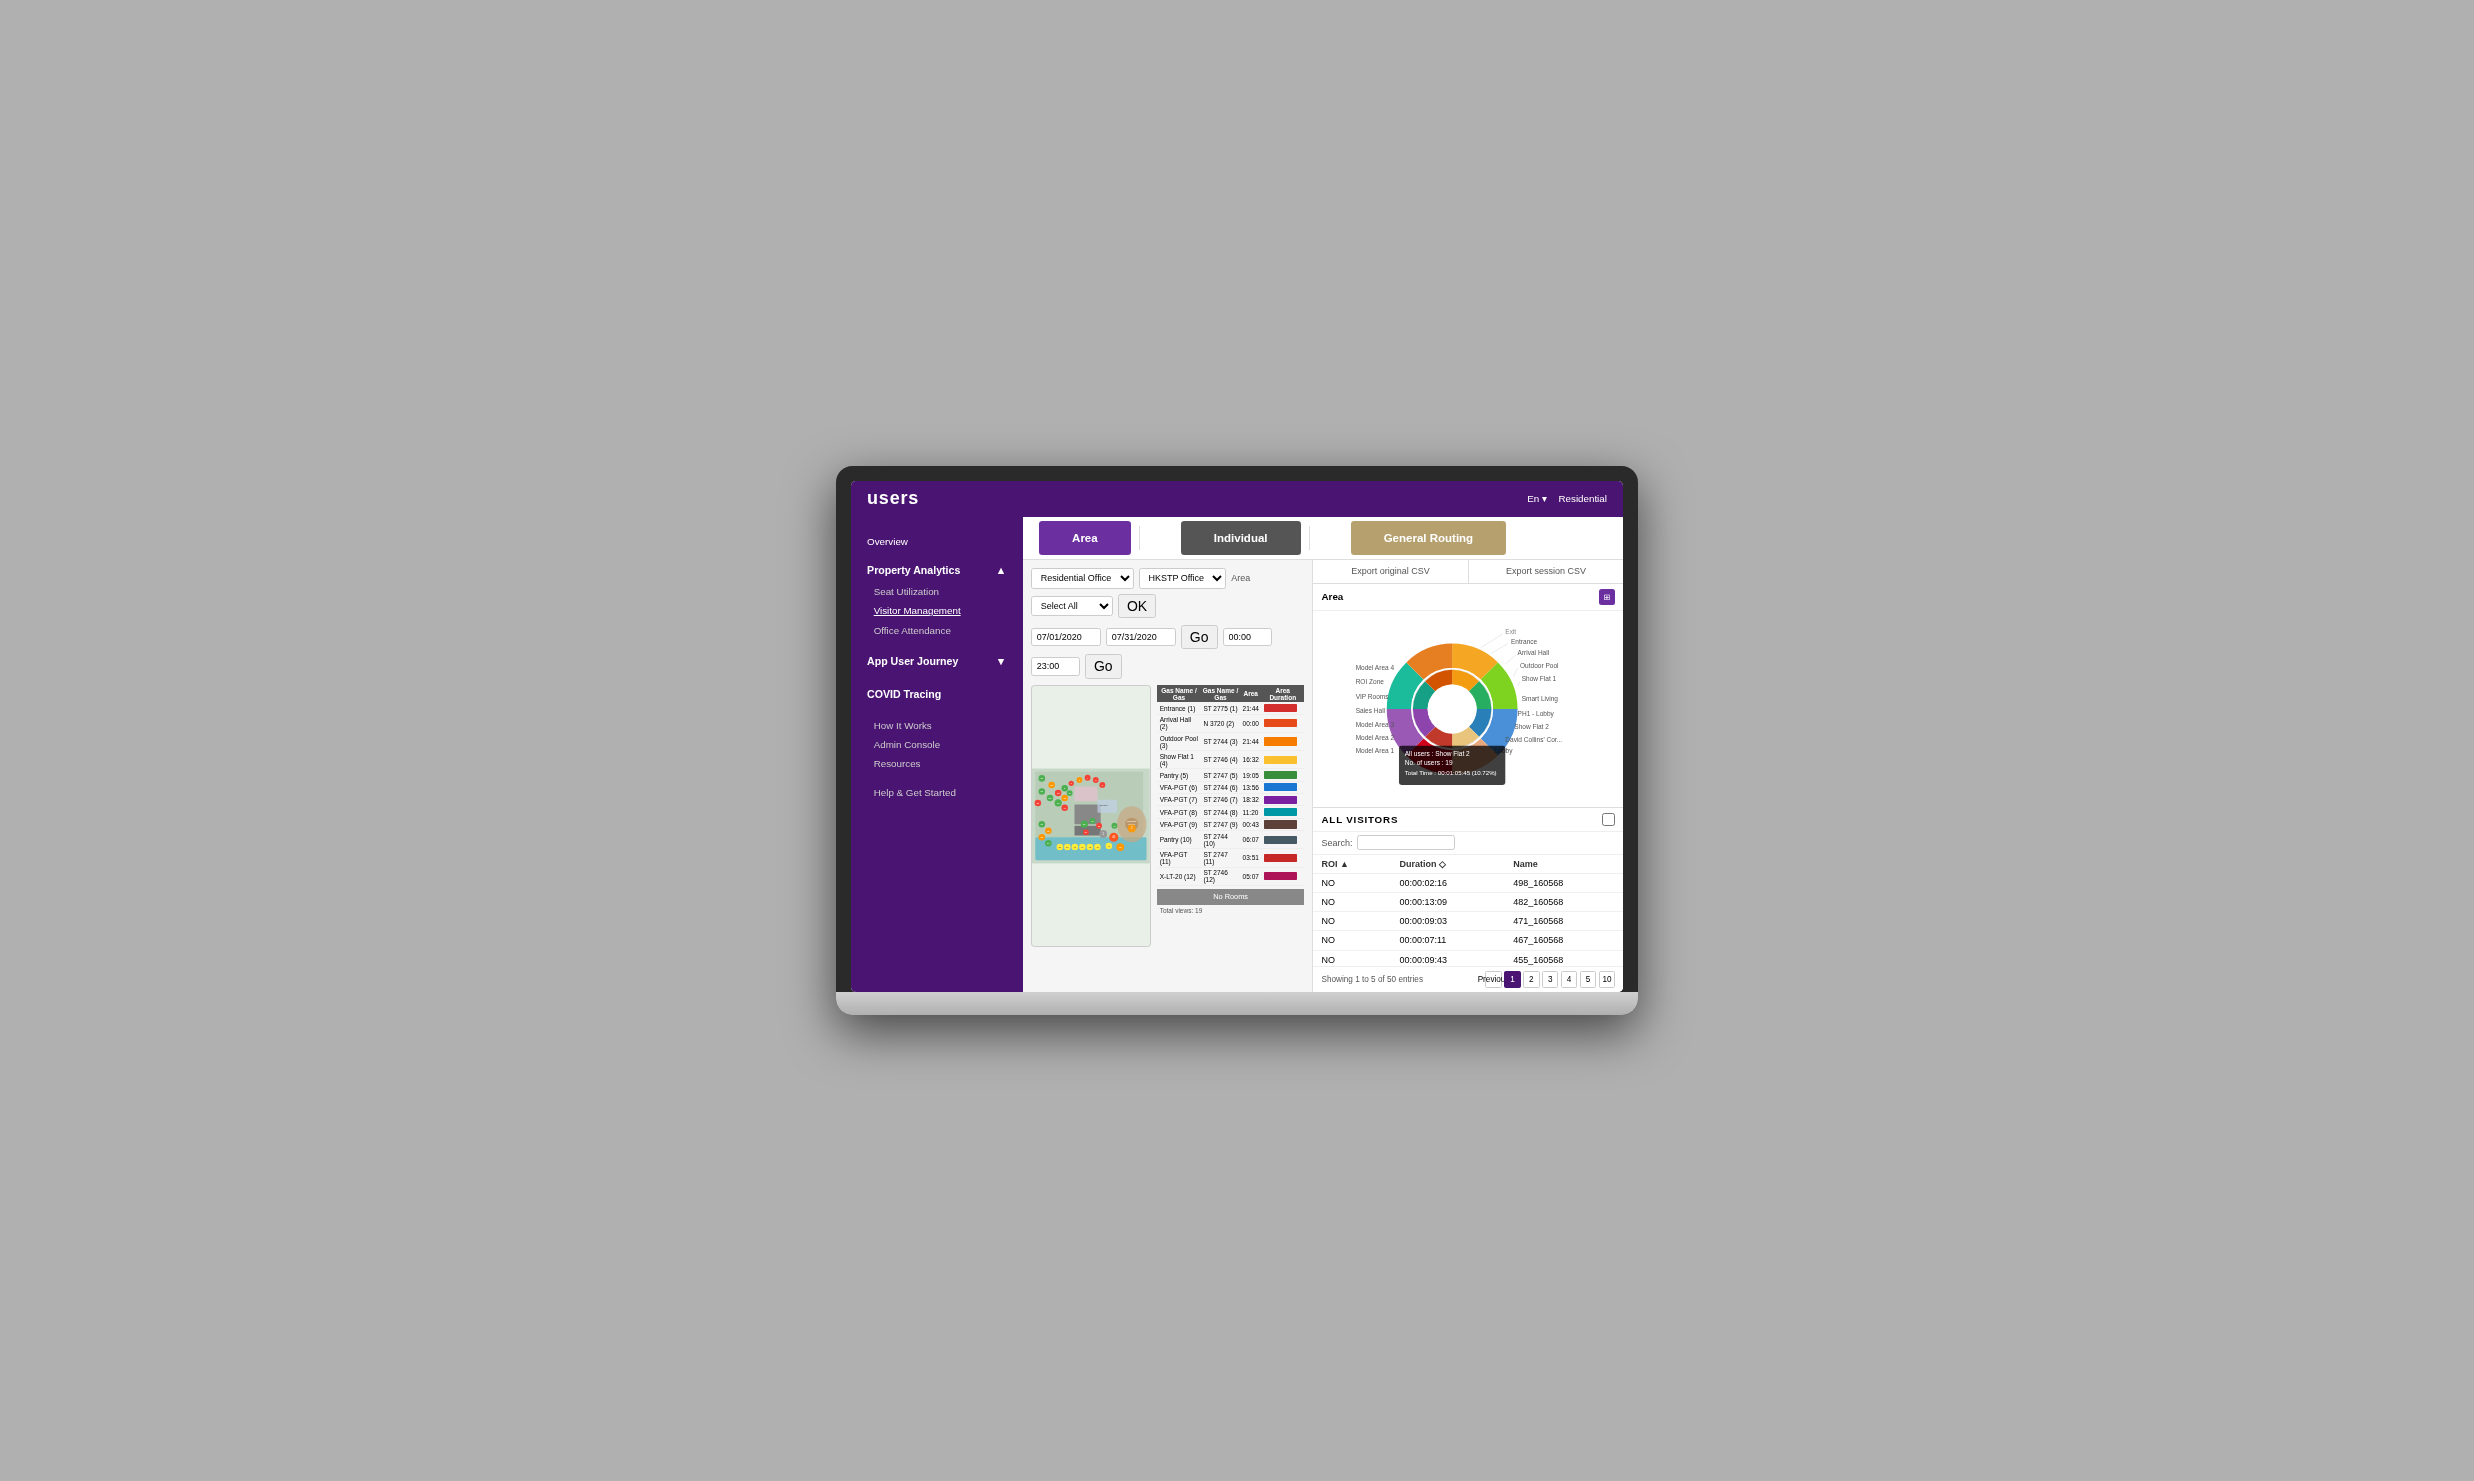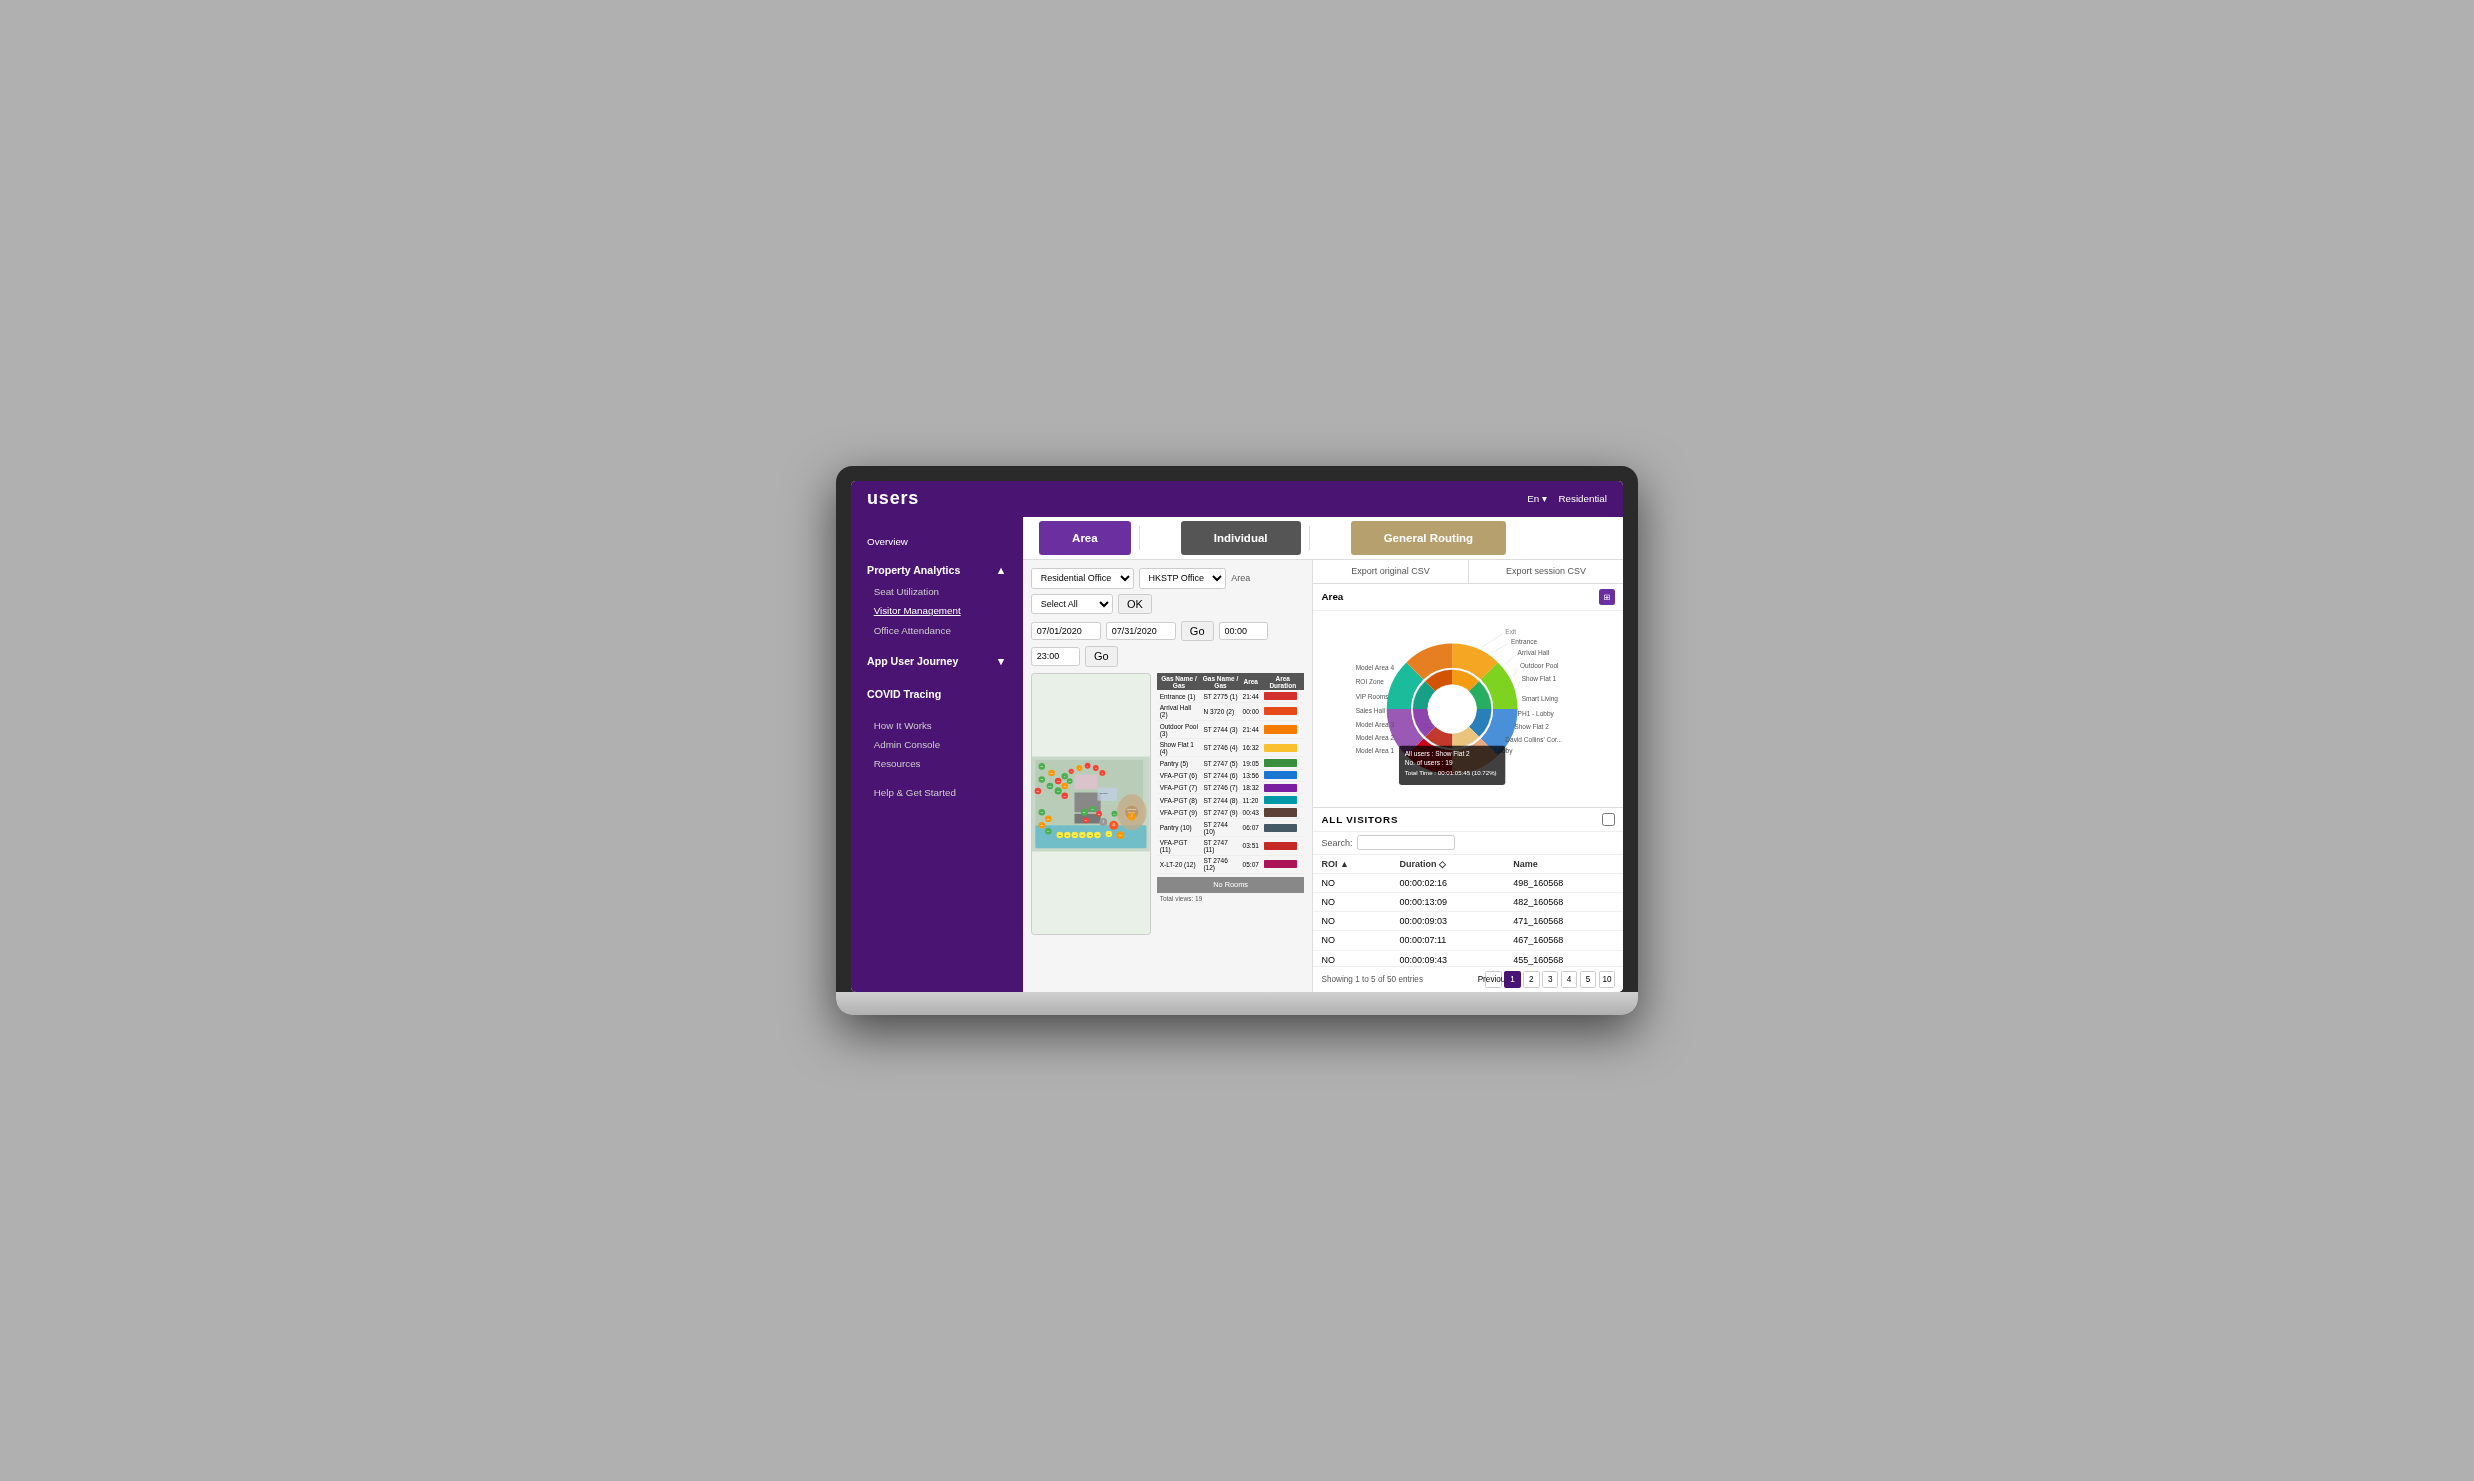--- a/index.html
+++ b/index.html
@@ -204,21 +204,21 @@
     }
     .filter-input {
       padding: 3.3px 4.9px;
       font-size: 9px;
       border: 0.8px solid #ccc;
       border-radius: 2.5px;
       width: 70px;
     }
     .filter-btn {
       padding: 3.3px 8.2px;
-      font-size: 11px;
+      font-size: 14px;
       background: #f0f0f0;
       border: 0.8px solid #ccc;
       border-radius: 2.5px;
       cursor: pointer;
     }
     .area-label {
       font-size: 9px;
       color: #555;
     }
     

